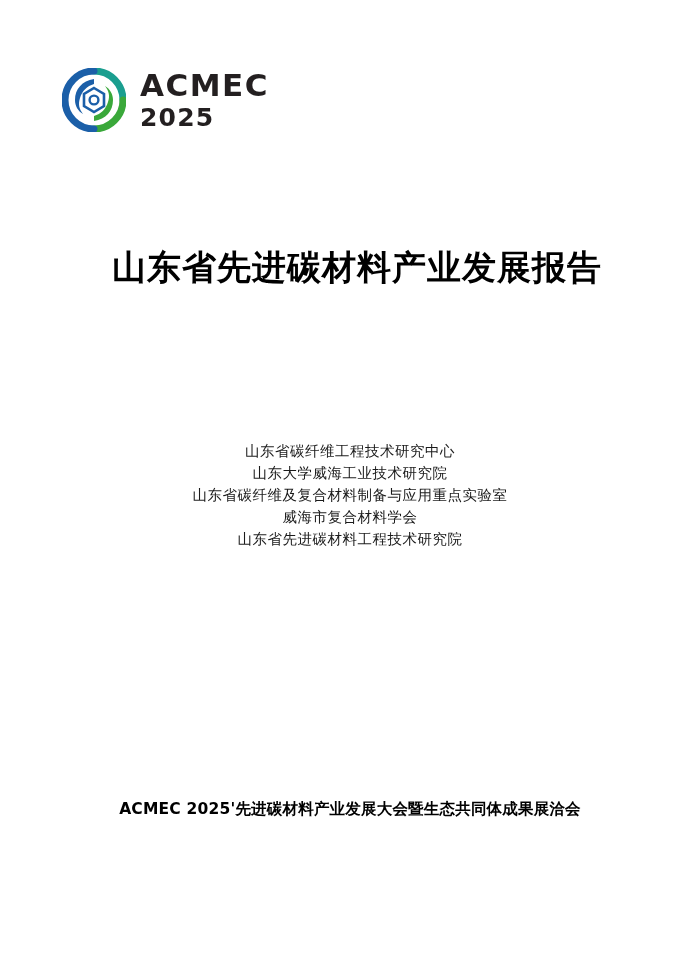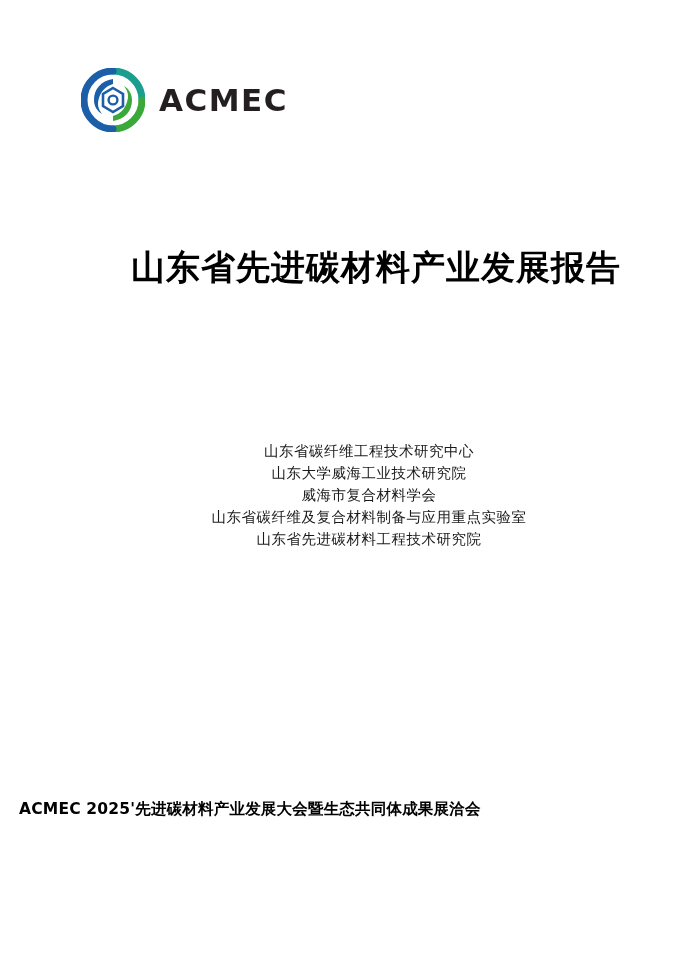--- a/index.html
+++ b/index.html
@@ -13,21 +13,20 @@
     font-family: "Liberation Sans", sans-serif;
     color: #111111;
     overflow: hidden;
   }
   .page {
     position: relative;
     width: 599px;
     height: 960px;
     background: #ffffff;
     box-sizing: border-box;
-    margin-left: 19px;
   }
 
   
   .logo-block {
     position: absolute;
     top: 68px;
     left: 62px;
     display: flex;
     align-items: center;
     gap: 14px;
@@ -88,21 +87,21 @@
     color: #1a1a1a;
     letter-spacing: 0.5px;
   }
 
   
   .footer {
     position: absolute;
     bottom: 140px;
     left: 0;
     width: 700px;
-    text-align: left;
+    text-align: center;
   }
   .footer .cn {
     font-family: "DejaVu Sans", sans-serif;
     font-size: 15.5px;
     font-weight: bold;
     letter-spacing: 0.2px;
     color: #000000;
     line-height: 22px;
   }
   .footer .en {
@@ -132,30 +131,31 @@
 
         <path d="M32 11 C20 13 13 21 13 32 C13 38 16 43 21 46 C17 41 16 36 18 30 C20 23 25 18 32 16 Z" fill="#1b5fa8"></path>
         <path d="M32 53 C44 51 51 43 51 32 C51 26 48 21 43 18 C47 23 48 28 46 34 C44 41 39 46 32 48 Z" fill="#3aa83a"></path>
 
         <polygon points="32,20 42,26 42,38 32,44 22,38 22,26" fill="#ffffff" stroke="#1b5fa8" stroke-width="2.6"></polygon>
         <circle cx="32" cy="32" r="4.4" fill="#ffffff" stroke="#1b5fa8" stroke-width="2.4"></circle>
       </svg>
     </span>
     <span class="logo-text">
       <span class="logo-acmec">ACMEC</span>
+      <span class="logo-year">2025</span>
     </span>
   </div>
 
   <h1 class="doc-title">山东省先进碳材料产业发展报告</h1>
 
   <div class="affiliations">
     <div class="line">山东省碳纤维工程技术研究中心</div>
     <div class="line">山东大学威海工业技术研究院</div>
+    <div class="line">山东省碳纤维及复合材料制备与应用重点实验室</div>
     <div class="line">威海市复合材料学会</div>
-    <div class="line">山东省碳纤维及复合材料制备与应用重点实验室</div>
     <div class="line">山东省先进碳材料工程技术研究院</div>
   </div>
 
   <div class="footer">
     <div class="cn">ACMEC 2025'先进碳材料产业发展大会暨生态共同体成果展洽会</div>
   </div>
 
 </div>
 
 </body></html>

